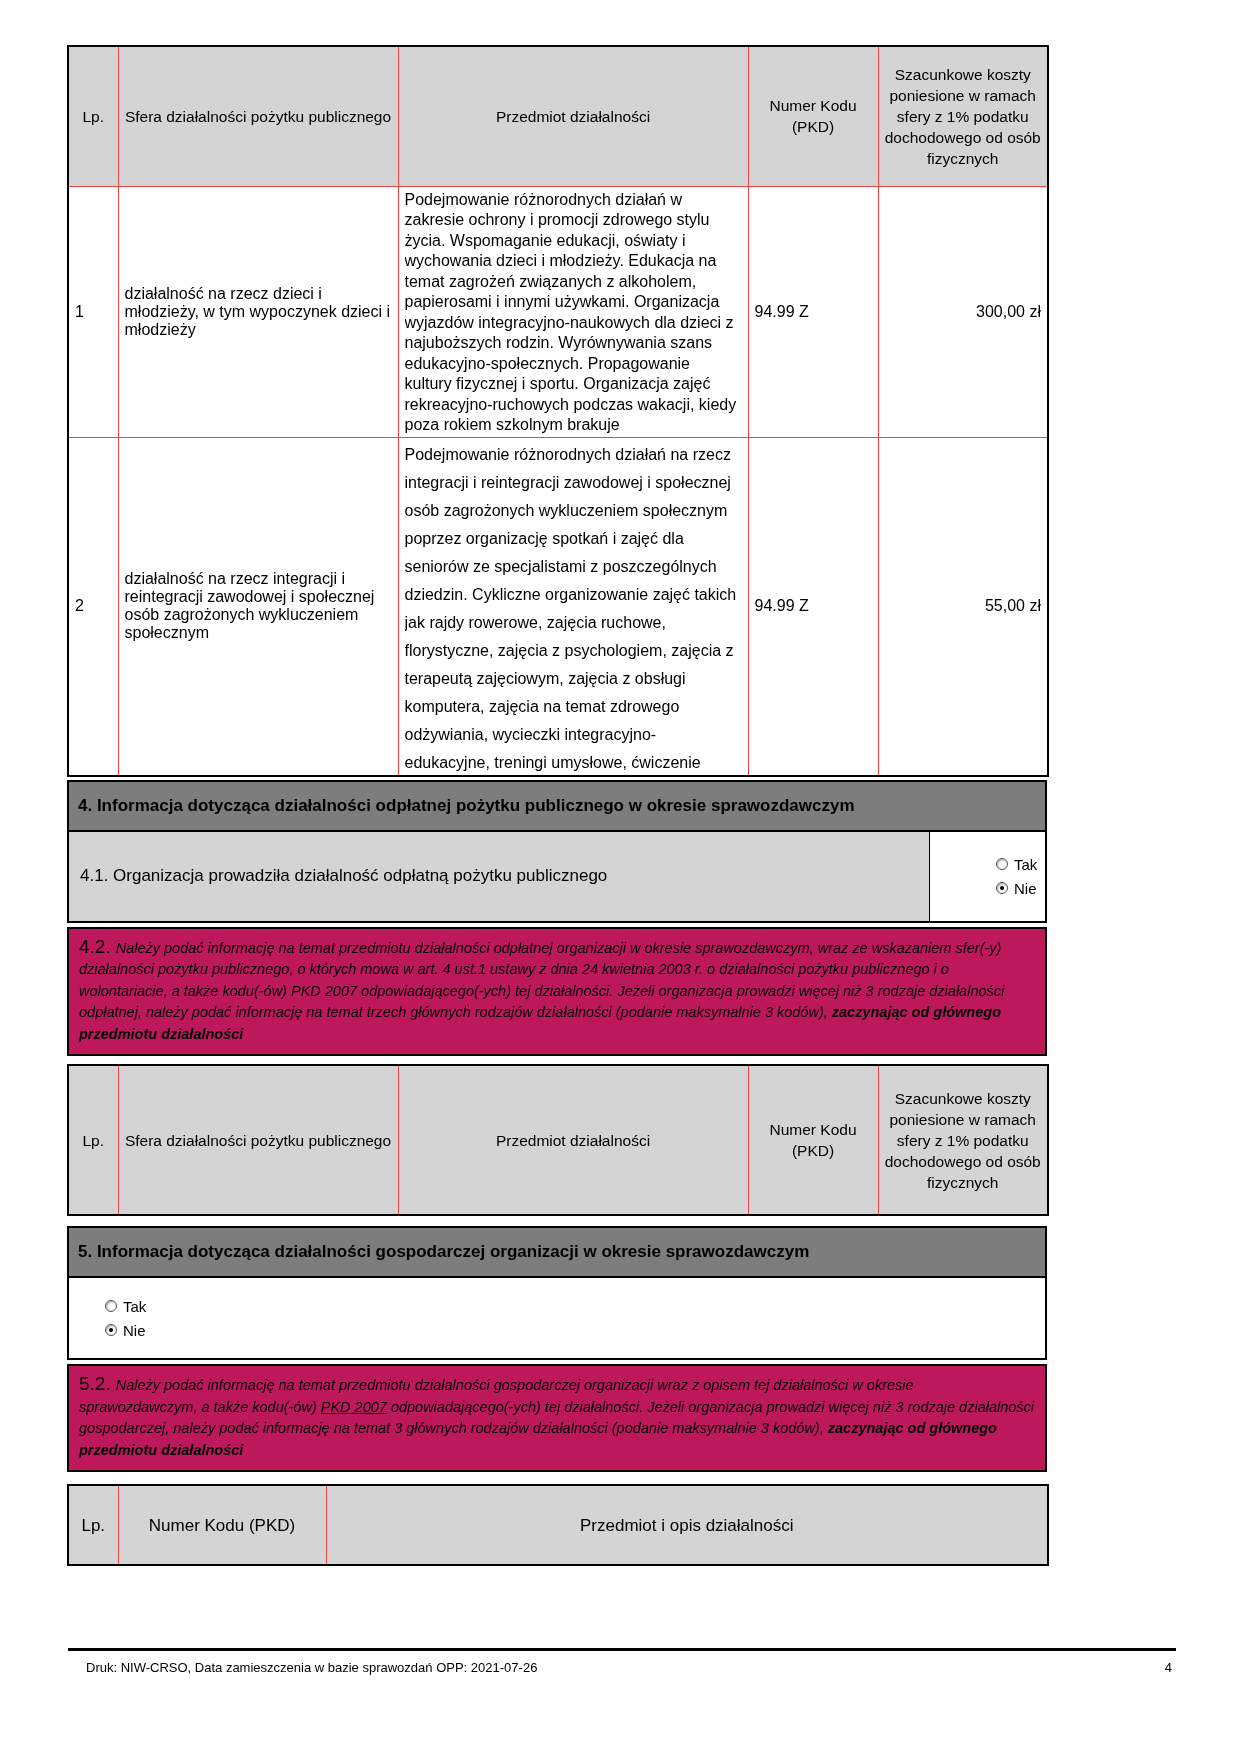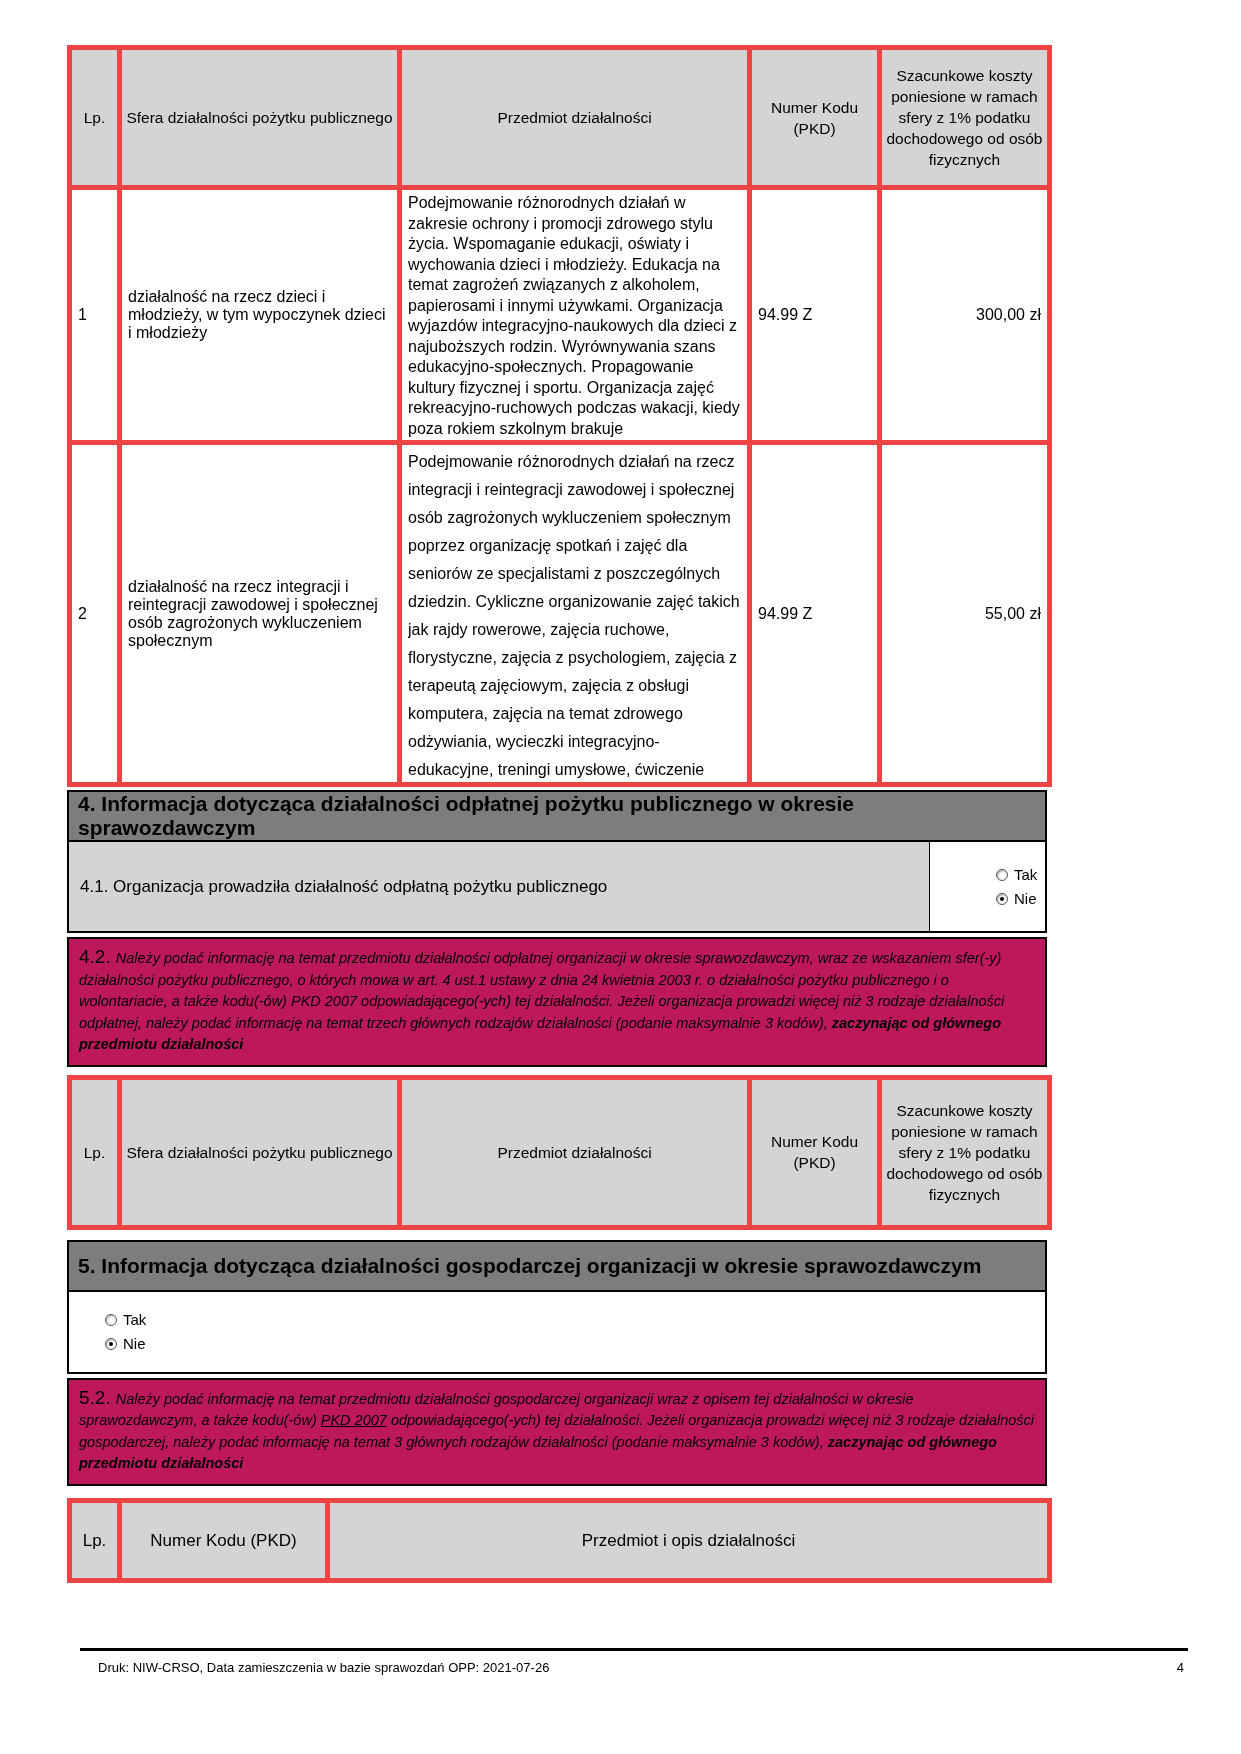--- a/index.html
+++ b/index.html
@@ -6,42 +6,42 @@
   html,body { background:#fff; }
   body {
     width:1241px; height:1754px; position:relative;
     font-family:"Liberation Sans", sans-serif; color:#000;
     -webkit-font-smoothing:antialiased;
   }
   .content { position:absolute; left:67px; top:45px; width:980px; }
 
   
   table.grid { border-collapse:collapse; table-layout:fixed; width:980px; border:2px solid #000; }
-  .grid th, .grid td { border:5px solid #ef4444; font-weight:normal;margin-left:36px; }
+  .grid th, .grid td { border:1px solid #ef4444; font-weight:normal;margin-left:36px; }
   .grid th {
     background:#d4d4d4; text-align:center; vertical-align:middle;
     font-size:15.5px; line-height:21px; padding:2px 4px;
   }
   .grid td { background:#fff; font-size:16px; padding:2px 6px; vertical-align:middle; }
   td.cell-subject { vertical-align:top; padding:3px 6px; }
   td.cell-cost { text-align:right; }
   .subject-clip { overflow:hidden; }
   .row1 .subject-clip { max-height:244px; line-height:20.5px; }
   .row2 .subject-clip { max-height:331px; line-height:28px; }
   .row1 td { height:250px; }
   .row2 td { height:337px; }
   tr.head-row th { height:140px; }
   tr.head-row-short th { height:150px; }
   tr.head-row-mini th { height:80px; font-size:17px; }
 
   
   .section-bar {
     width:980px; background:#7d7d7d; border:2px solid #000;
     display:flex; align-items:center; padding:0 9px;
-    font-size:21px; font-weight:bold; color:#000;
+    font-size:17px; font-weight:bold; color:#000;
   }
   .attached { margin-top:-2px;gap:30px; }
 
   
   .question-row { width:980px; display:flex; border:2px solid #000; }
   .q-label {
     width:861px; background:#d4d4d4; border-right:1px solid #000;
     display:flex; align-items:center; padding:0 11px; font-size:17px;
   }
   .q-radios {
@@ -66,21 +66,21 @@
     padding:7px 10px 9px 10px; font-size:14.5px; font-style:italic; line-height:21.5px;
   }
   .note-prefix { font-style:normal; font-size:19px; margin-right:5px; }
   .note-bold { font-weight:bold; }
   .note-underline { text-decoration:underline; }
 
   
   .g3{height:3px;} .g4{height:4px;} .g8{height:8px;} .g9{height:9px;} .g10{height:10px;} .g12{height:12px;}
 
   
-  .footer { position:absolute; left:80px; top:1648px; width:1108px; }
+  .footer { position:absolute; left:68px; top:1648px; width:1108px; }
   .footer-rule { width:100%; height:3px; background:#000; }
   .footer-text {
     display:flex; justify-content:space-between; align-items:flex-start;
     padding:9px 4px 0 18px; font-size:13px;
   }
 </style>
 </head>
 <body>
 
 <div class="content">

